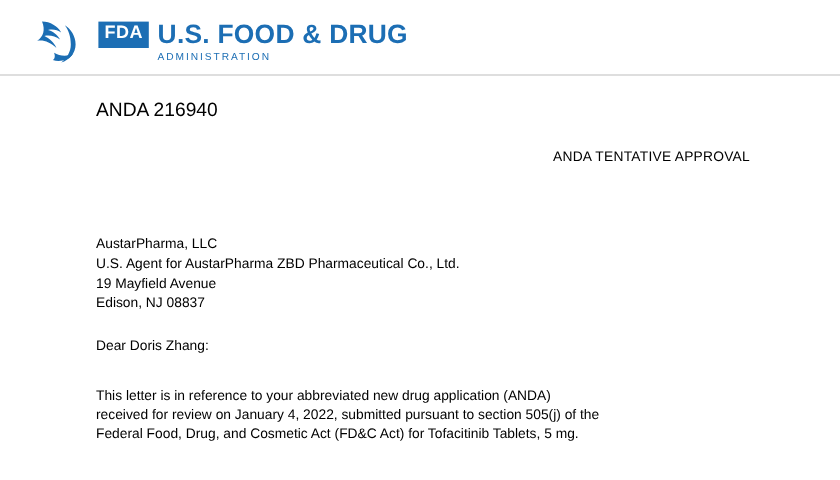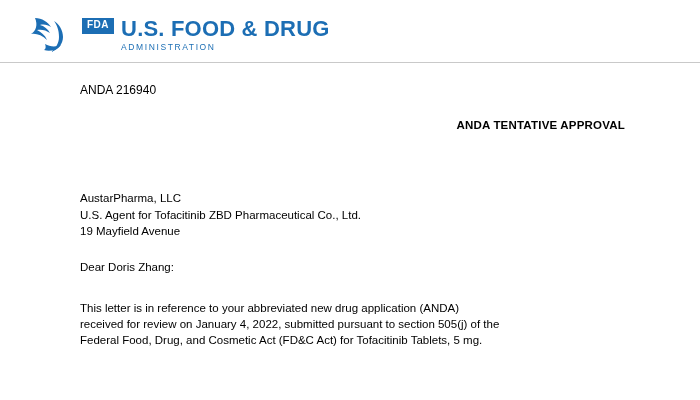--- a/index.html
+++ b/index.html
@@ -39,21 +39,21 @@
   }
   .fda-mark {
     display: flex;
     align-items: flex-start;
     gap: 7px;
   }
   .fda-box {
     background: #1c6eb4;
     color: #ffffff;
     font-weight: bold;
-    font-size: 10px;
+    font-size: 15px;
     letter-spacing: 0.5px;
     padding: 1px 5px 2px 5px;
     line-height: 1.25;
     margin-top: 1px;
   }
   .fda-words {
     display: flex;
     flex-direction: column;
     justify-content: flex-start;
   }
@@ -88,24 +88,24 @@
     width: 545px;
     font-size: 11.5px;
     line-height: 1.42;
   }
   .line-row {
     display: flex;
     justify-content: space-between;
     align-items: baseline;
   }
   .app-number {
-    font-size: 12px;
+    font-size: 16px;
   }
   .approval-title {
-    font-weight: bold;
+    font-weight: normal;
     font-size: 11.5px;
     letter-spacing: 0.2px;
     text-align: center;
   }
   .address-block {
     margin-top: 57px;
   }
   .address-block div {
     white-space: pre;
   }
@@ -151,22 +151,23 @@
     <div class="line-row">
       <div class="app-number">ANDA 216940</div>
     </div>
 
     <div class="line-row" style="margin-top:18px; justify-content:flex-end;">
       <div class="approval-title">ANDA TENTATIVE APPROVAL</div>
     </div>
 
     <div class="address-block">
       <div>AustarPharma, LLC</div>
-      <div>U.S. Agent for Tofacitinib ZBD Pharmaceutical Co., Ltd.</div>
+      <div>U.S. Agent for AustarPharma ZBD Pharmaceutical Co., Ltd.</div>
       <div>19 Mayfield Avenue</div>
+      <div>Edison, NJ 08837</div>
     </div>
 
     <div class="salutation">Dear Doris Zhang:</div>
 
     <div class="para">This letter is in reference to your abbreviated new drug application (ANDA) received for review on January 4, 2022, submitted pursuant to section 505(j) of the Federal Food, Drug, and Cosmetic Act (FD&amp;C Act) for Tofacitinib Tablets, 5 mg.</div>
 
   </div>
 </div>
 
 </body></html>

